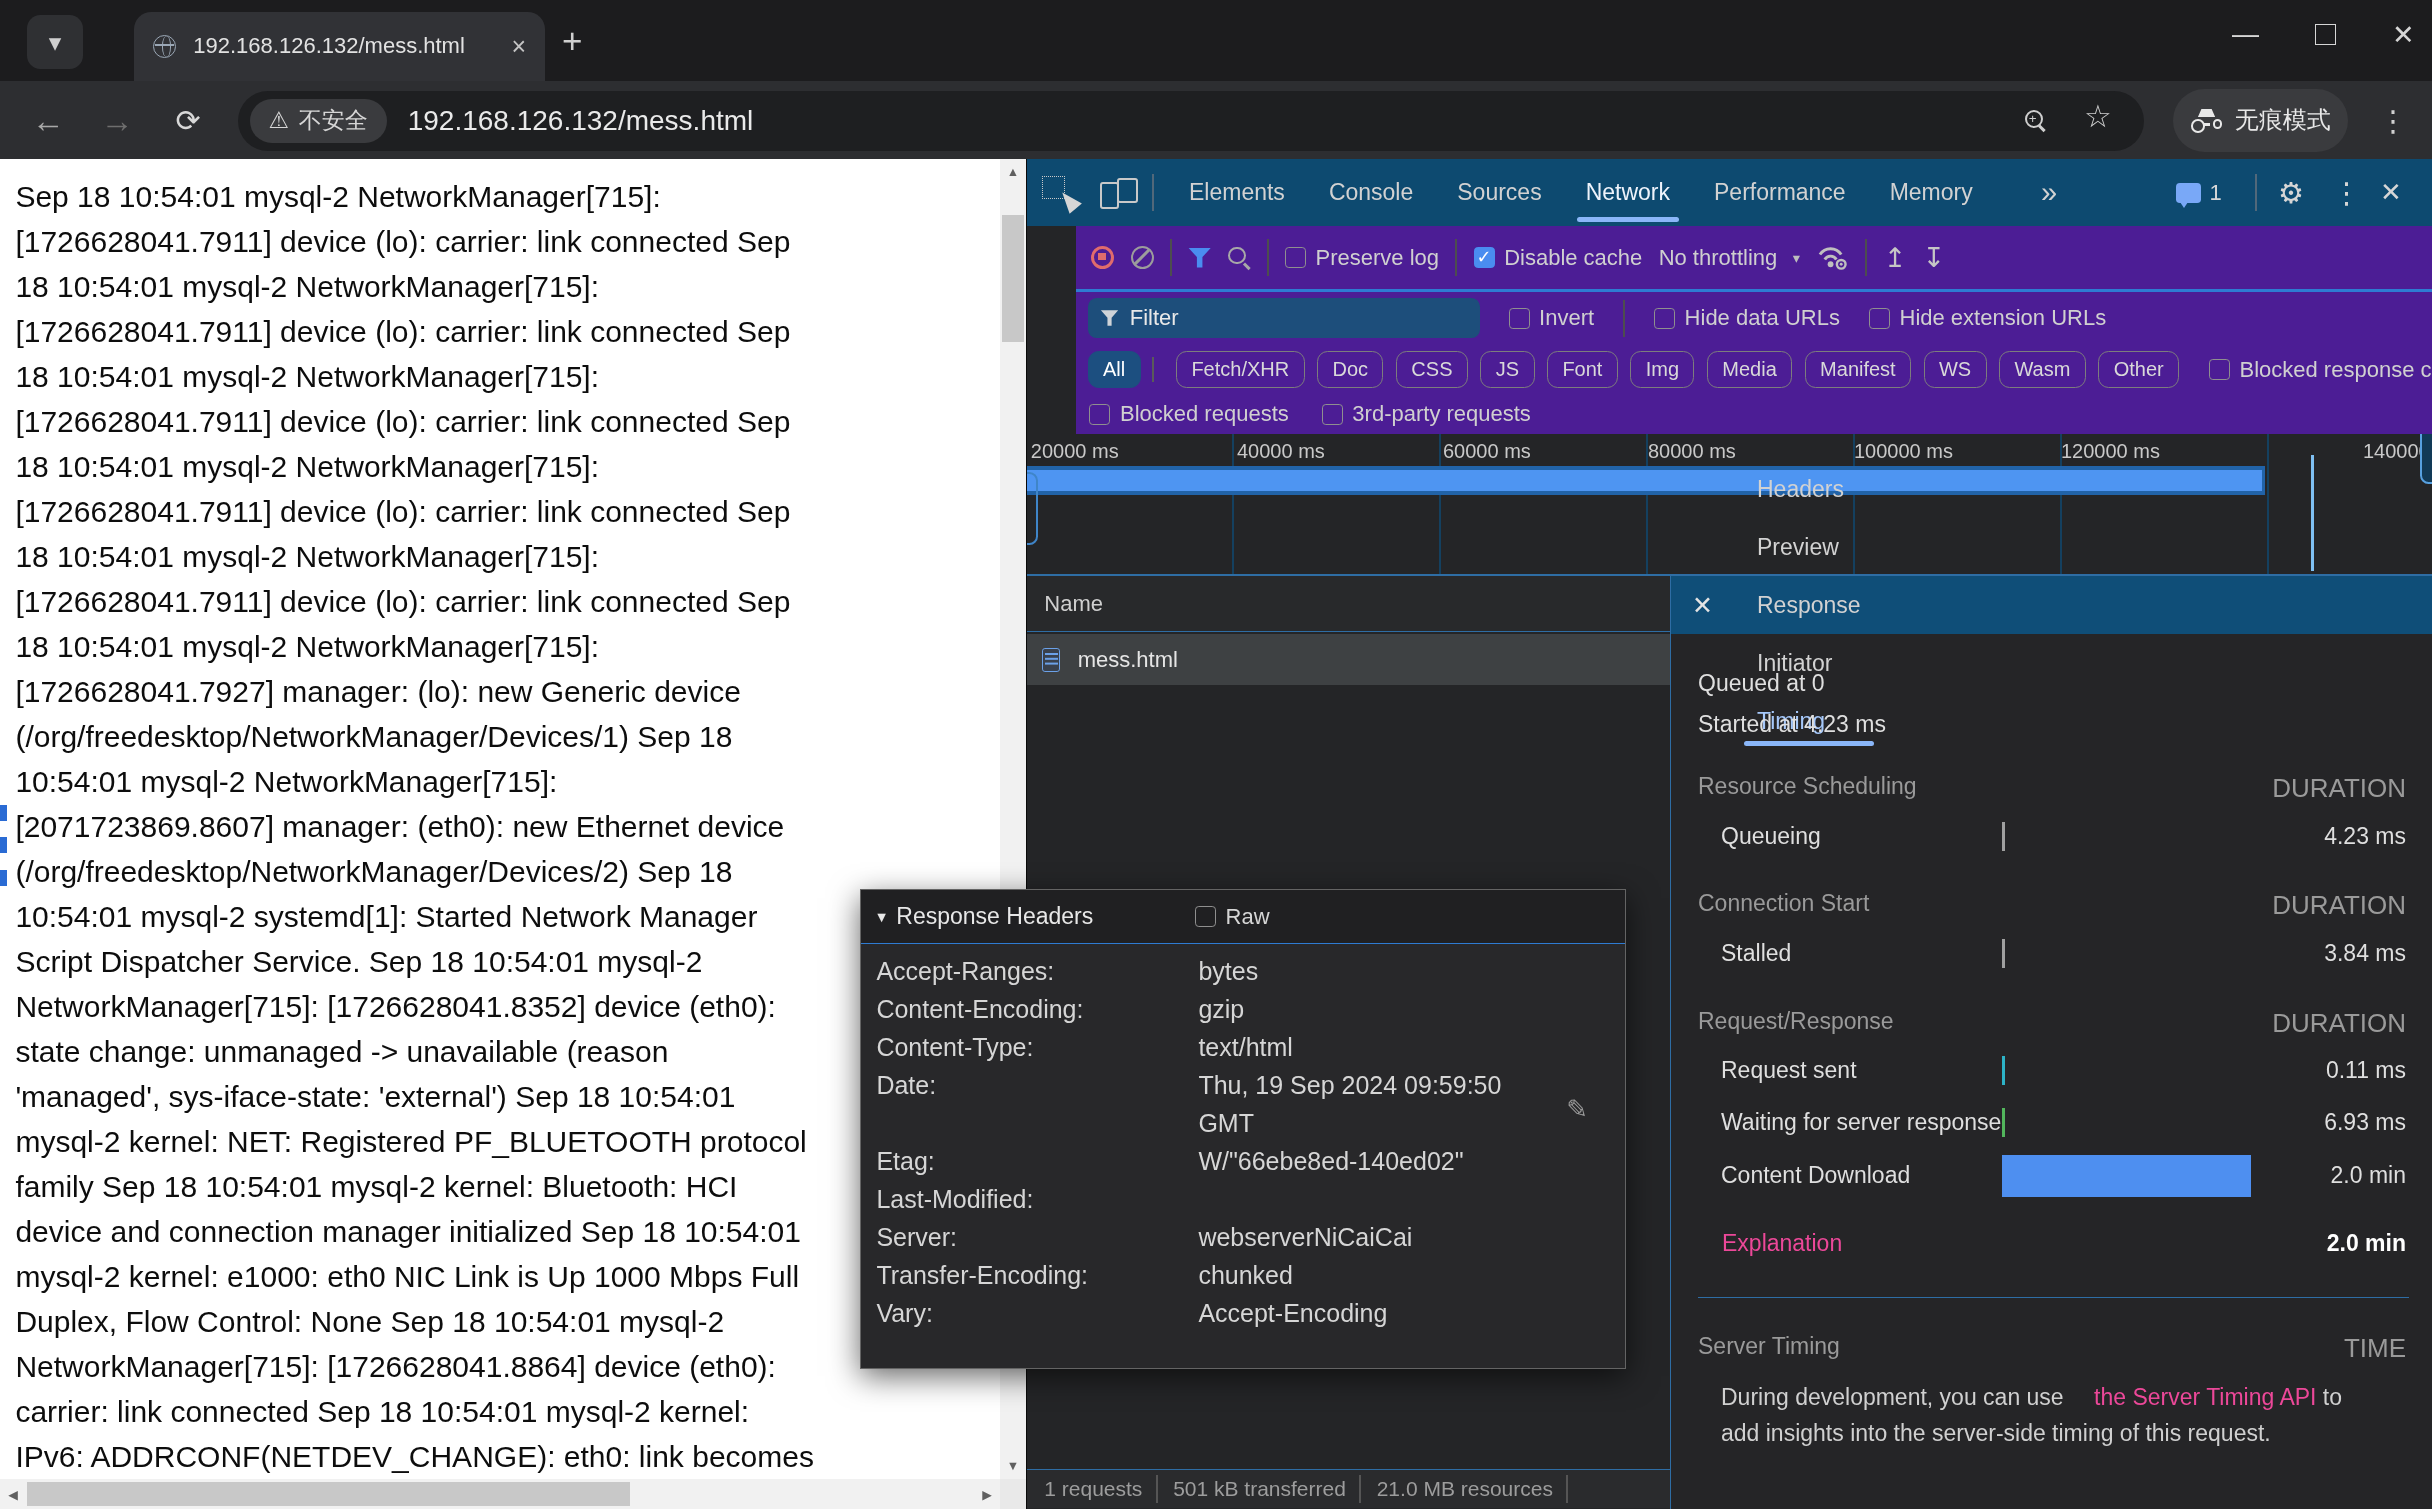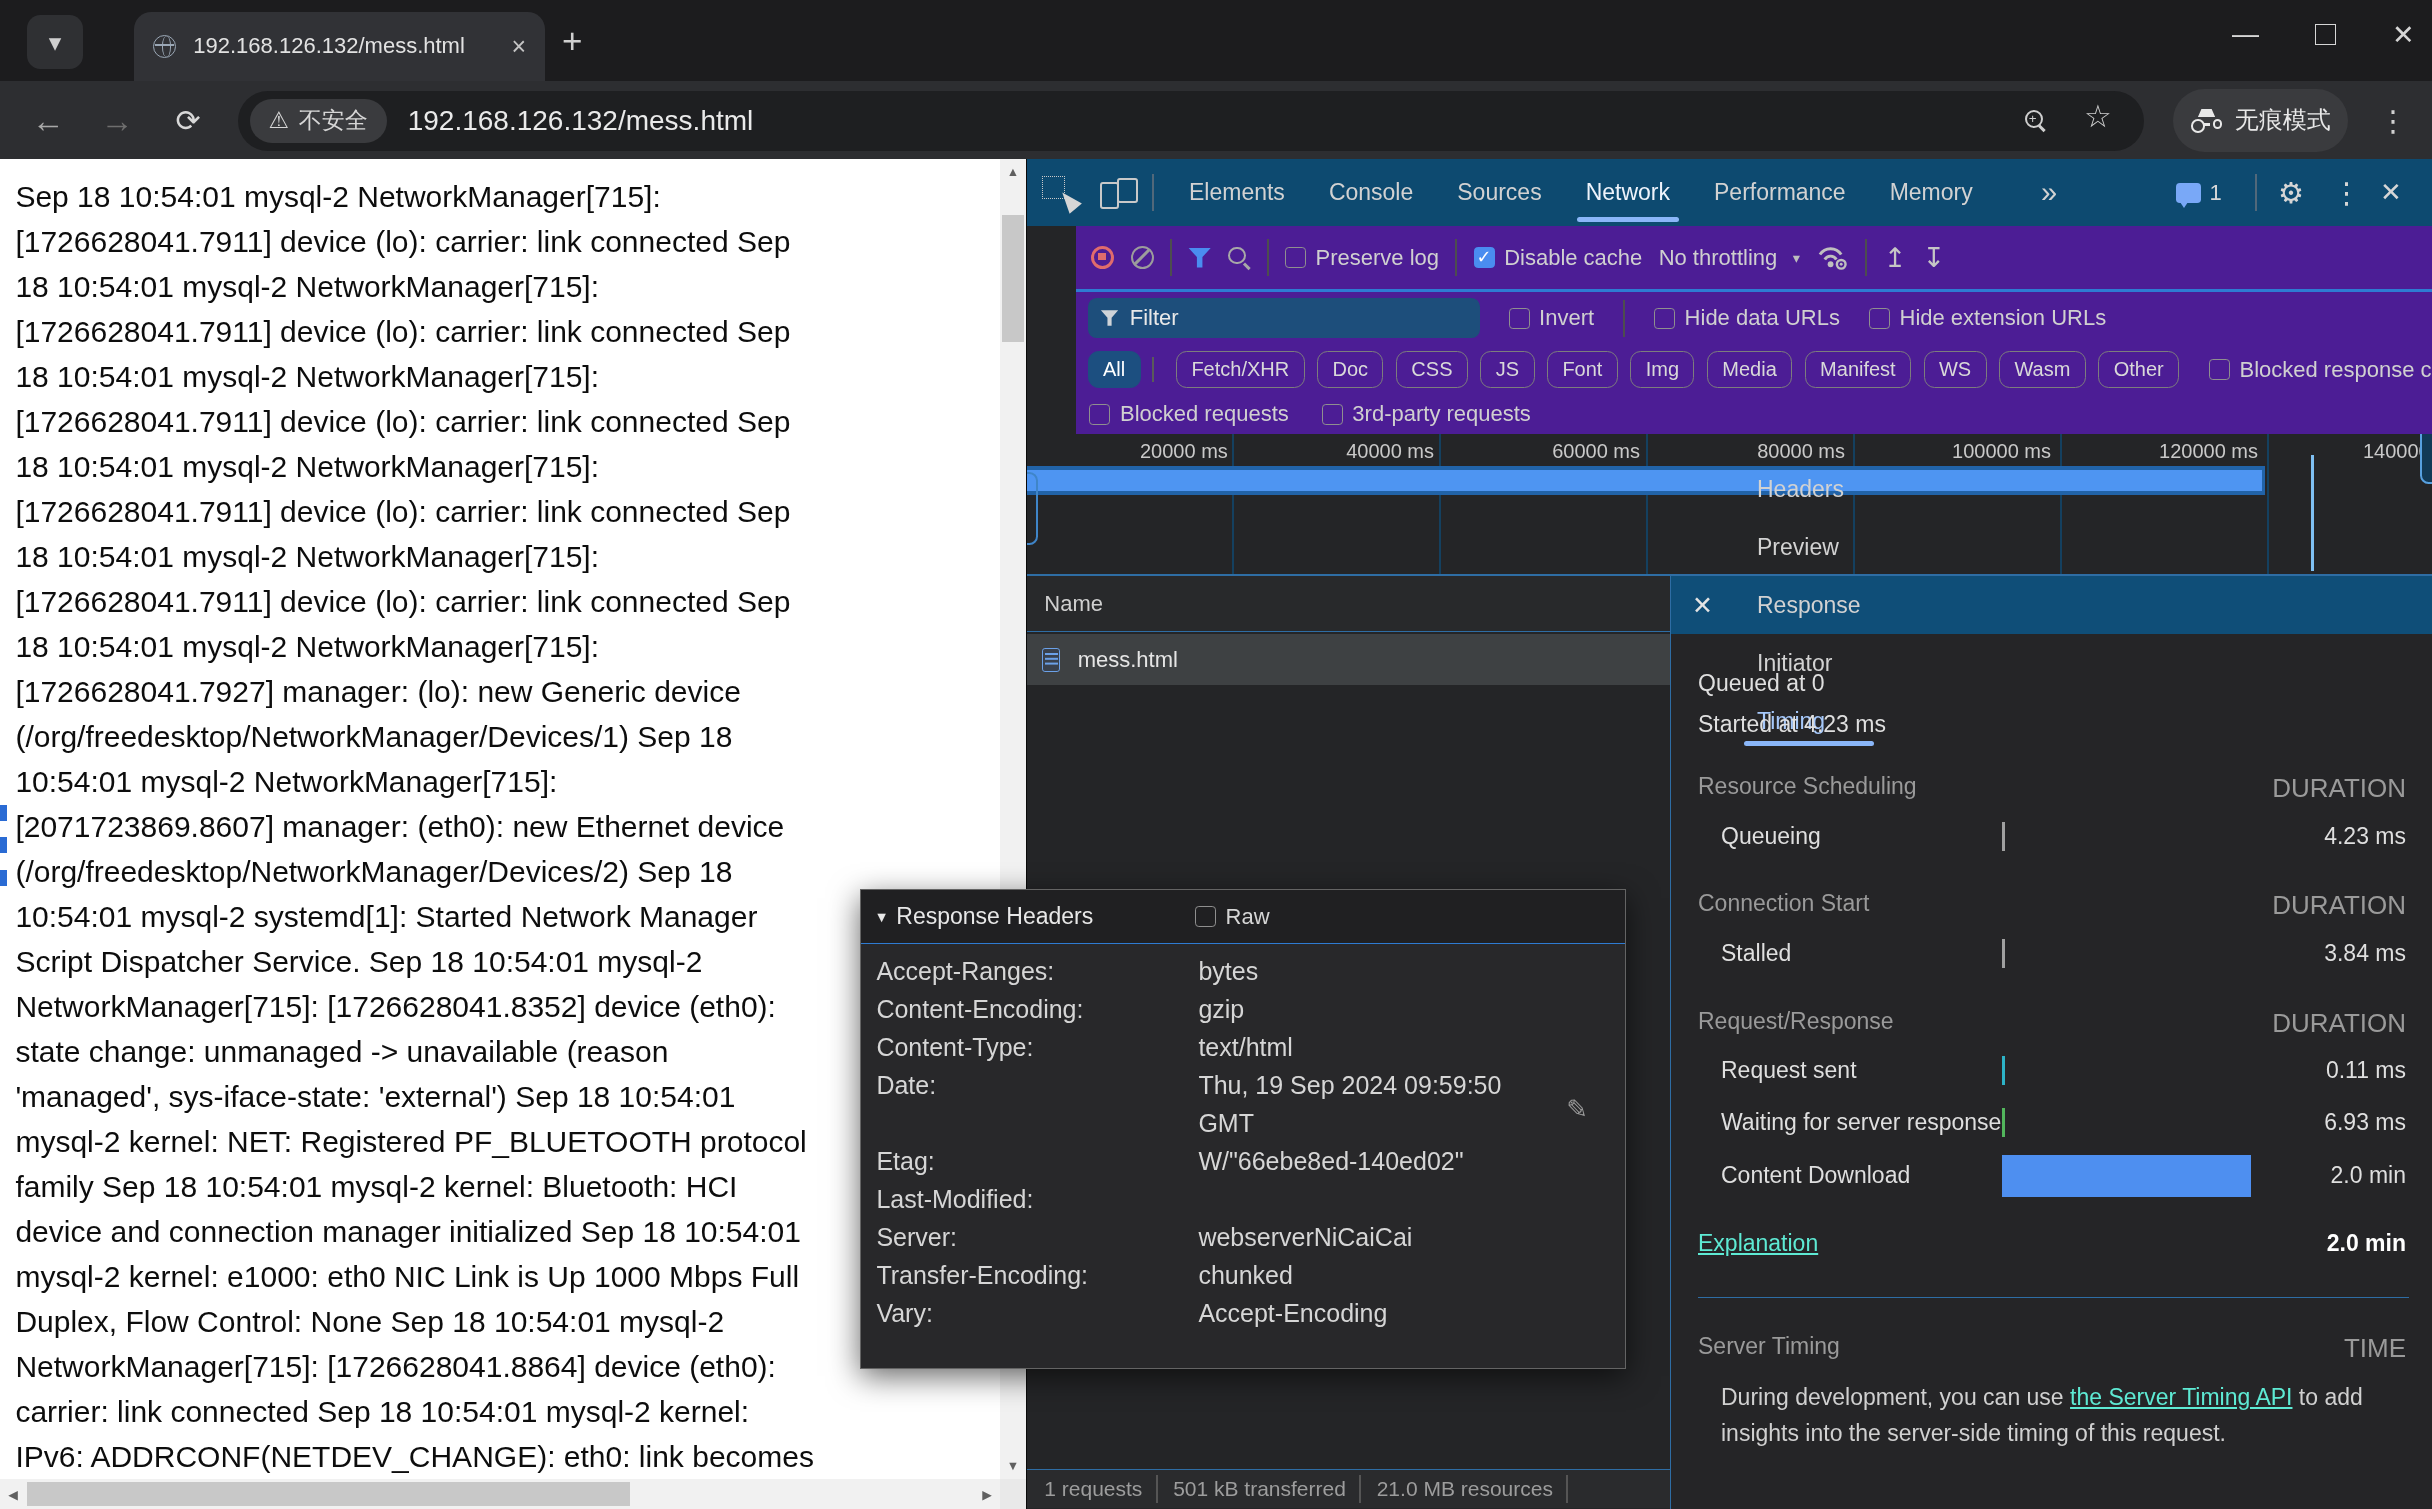--- a/index.html
+++ b/index.html
@@ -102,21 +102,21 @@
   .filterbox{width:392px;height:40px;border-radius:8.6px;background:#1d4e7b;display:flex;align-items:center;gap:11.5px;padding:0 13.4px;color:#e9e9e9;font-size:22px;}
   .ntrow3{position:absolute;left:0;top:118px;width:1406px;height:51px;display:flex;align-items:center;gap:12.5px;padding:0 11.5px;}
   .pill{height:37px;display:flex;align-items:center;padding:0 14.4px;border:1.9px solid #7d7d7d;border-radius:10.6px;color:#d9d9d9;font-size:20px;white-space:nowrap;}
   .pill.selected{background:#1c4f80;border-color:#1c4f80;color:#fff;position:relative;margin-right:23px;}
   .pill.selected::after{content:"";position:absolute;right:-14.4px;top:4.8px;bottom:4.8px;width:1.9px;background:#5a5a5a;}
   .ntrow4{position:absolute;left:0;top:169px;width:1406px;height:38px;display:flex;align-items:center;gap:33px;padding:0 13.4px;}
 
   .overview{position:absolute;left:0;top:275px;width:1406px;height:142px;overflow:hidden;
     background-image:repeating-linear-gradient(90deg, transparent 0 205px, #14405f 205px 207px);
     border-bottom:2.9px solid #2e6da4;}
-  .tk{position:absolute;top:5.8px;width:197px;text-align:right;color:#c9c9c9;font-size:20px;}
+  .tk{position:absolute;top:5.8px;width:197px;text-align:left;color:#c9c9c9;font-size:20px;}
   .selbar{position:absolute;left:0;top:32px;width:1238px;height:29px;background:#4e95f2;
     border-top:4.8px solid #2163a8;border-bottom:4.8px solid #2163a8;border-right:3.8px solid #2163a8;}
   .lgrip{position:absolute;left:-7.7px;top:1.9px;width:19px;height:73px;border:2.9px solid #3f85c8;border-radius:8.6px;}
   .rgrip{position:absolute;right:-7.7px;top:-13.4px;width:21px;height:63px;border:2.9px solid #57a0e0;border-radius:8.6px;background:#123a57;}
   .eventline{position:absolute;left:1284px;top:21px;bottom:2.9px;width:2.9px;background:#7fc0f2;}
 
   .namehdr{position:absolute;left:0;top:417px;width:643px;height:56px;background:#28292b;
     border-bottom:1.9px solid #2e6da4;display:flex;align-items:center;padding-left:17.3px;color:#cfcfcf;font-size:22px;}
   .reqrow{position:absolute;left:0;top:475px;width:643px;height:52px;background:#3e4143;display:flex;align-items:center;padding-left:15.4px;gap:17.3px;color:#e5e5e5;font-size:22px;}
   .docic{width:18px;height:24px;border:1.9px solid #6ba1e8;border-radius:2.9px;position:relative;background:#39414d;}
@@ -139,21 +139,21 @@
   .t-head{display:flex;justify-content:space-between;margin-top:35px;color:#9a9a9a;}
   .t-head .dcol{font-size:26px;}
   .t-row{display:grid;grid-template-columns:281px 1fr 144px;align-items:center;padding-left:23px;margin-top:13.4px;min-height:38px;}
   .t-row .val{text-align:right;white-space:nowrap;}
   .mk{width:2.9px;height:29px;justify-self:start;}
   .mk-gray{background:#a0a0a0;}
   .mk-teal{background:#2db3c7;}
   .mk-green{background:#52b65c;}
   .mk-bar{width:249px;height:42px;background:#4e8ff0;justify-self:start;}
   .expl-row{display:flex;justify-content:space-between;margin-top:33px;align-items:center;}
-  .link{color:#5eead4;text-decoration:underline;}
+  .link{color:#ec4899;margin-left:24px;}
   .total{font-weight:bold;color:#fff;}
   .t-hr{margin-top:40px;border-top:1.9px solid #2e6da4;width:711px;}
   .st-para{margin-top:15.4px;padding-left:23px;width:672px;line-height:36px;color:#d0d0d0;}
 
   
   .popup{position:absolute;left:860px;top:889px;width:766px;height:480px;background:#28282a;border:1px solid #646464;
     box-shadow:0 7.7px 29px rgba(0,0,0,0.6);z-index:40;}
   .pop-head{position:absolute;left:0;top:0;right:0;height:54px;background:#202022;border-bottom:1.9px solid #2e7bd2;
     display:flex;align-items:center;padding:0 13.4px;color:#e8e8e8;font-size:23px;}
   .pop-tri{font-size:14.4px;margin-right:7.7px;}

